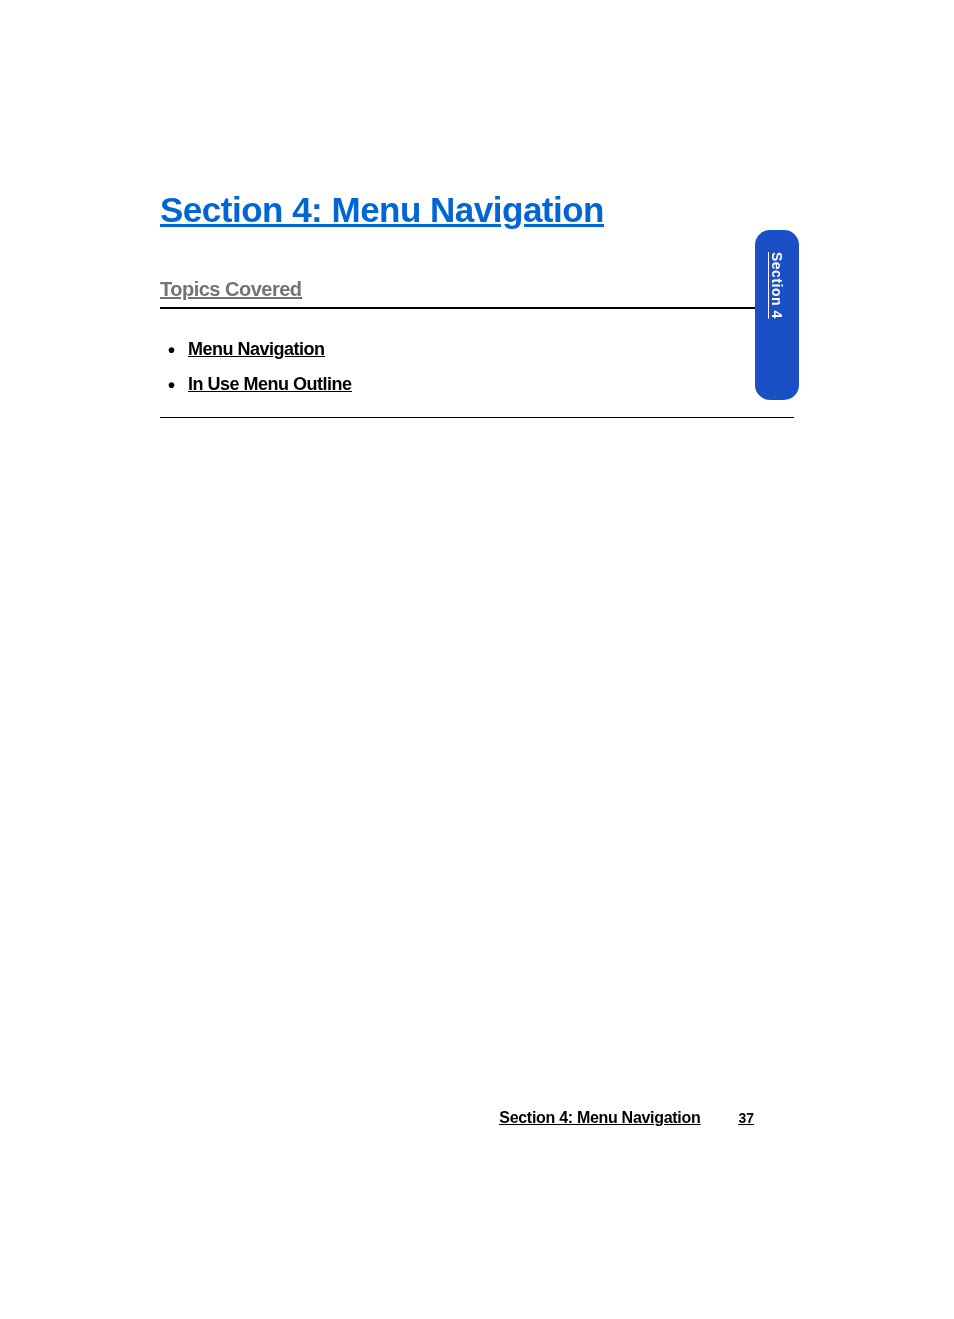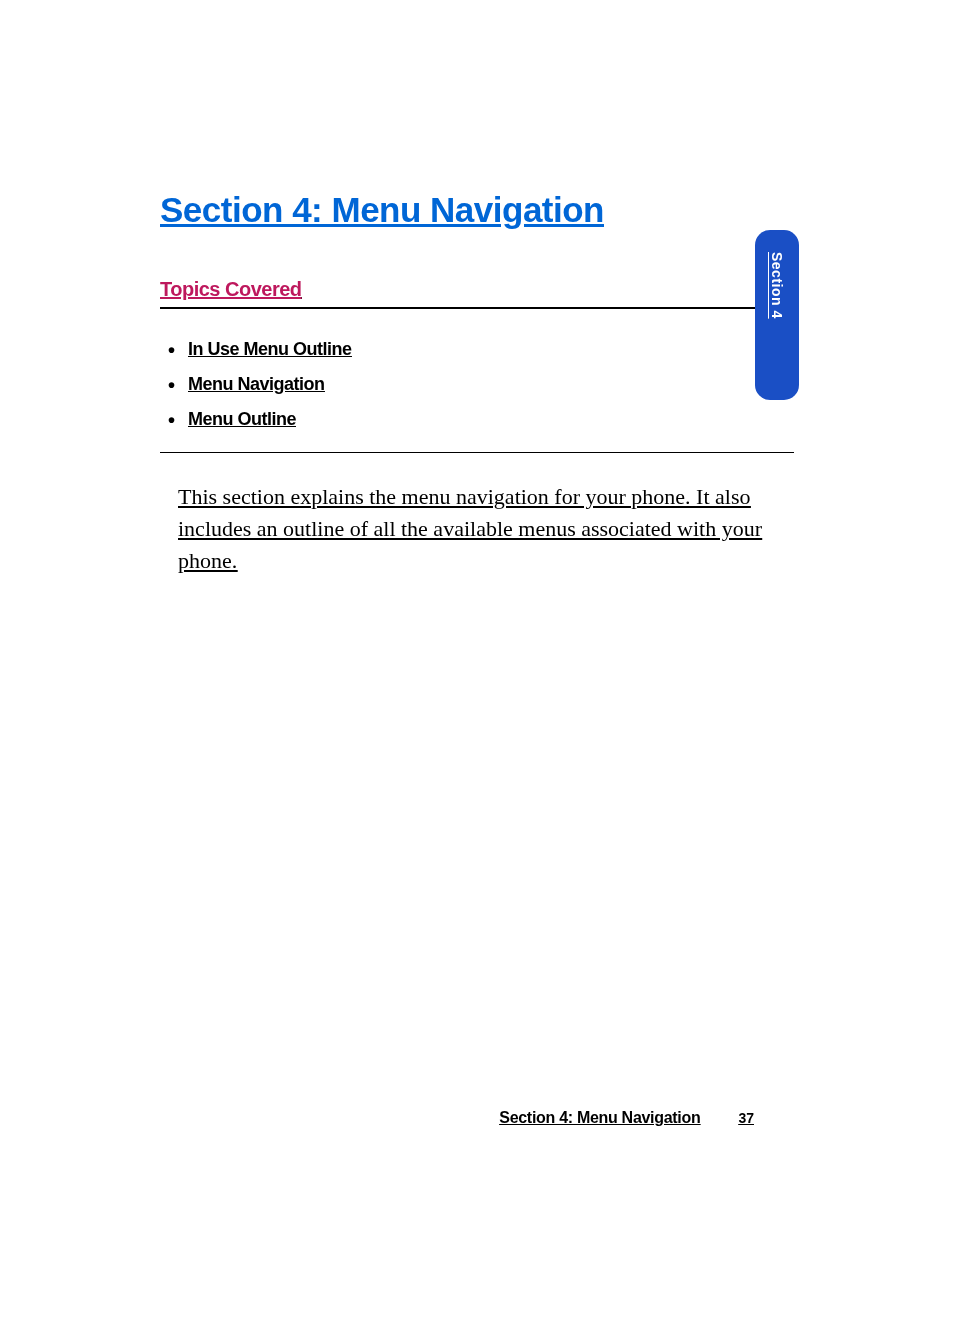--- a/index.html
+++ b/index.html
@@ -25,21 +25,21 @@
       font-weight: bold;
       font-family: Arial, Helvetica, sans-serif;
       letter-spacing: -0.5px;
       margin-bottom: 48px;
     }
     .topics-heading {
       font-size: 20px;
       font-weight: bold;
       font-family: Arial, Helvetica, sans-serif;
       letter-spacing: -0.5px;
-      color: #be185d;
+      color: #737373;
       margin-bottom: 6px;
     }
     .topics-rule {
       border: none;
       border-top: 2px solid #000;
       margin-bottom: 30px;
     }
     .bullet-list {
       list-style: none;
       margin-bottom: 22px;
@@ -120,28 +120,26 @@
 </head>
 <body>
 
 <div class="page-content">
   <h1 class="section-title">Section 4: Menu Navigation</h1>
 
   <h2 class="topics-heading">Topics Covered</h2>
   <hr class="topics-rule">
 
   <ul class="bullet-list">
+    <li>Menu Navigation</li>
     <li>In Use Menu Outline</li>
-    <li>Menu Navigation</li>
-    <li>Menu Outline</li>
   </ul>
 
   <hr class="end-rule">
 
-  <p class="body-text">This section explains the menu navigation for your phone. It also includes an outline of all the available menus associated with your phone.</p>
 </div>
 
 <div class="side-tab">
   <span class="side-tab-text">Section 4</span>
 </div>
 
 <div class="footer">
   <span class="footer-title">Section 4: Menu Navigation</span>
   <span class="footer-page">37</span>
 </div>

